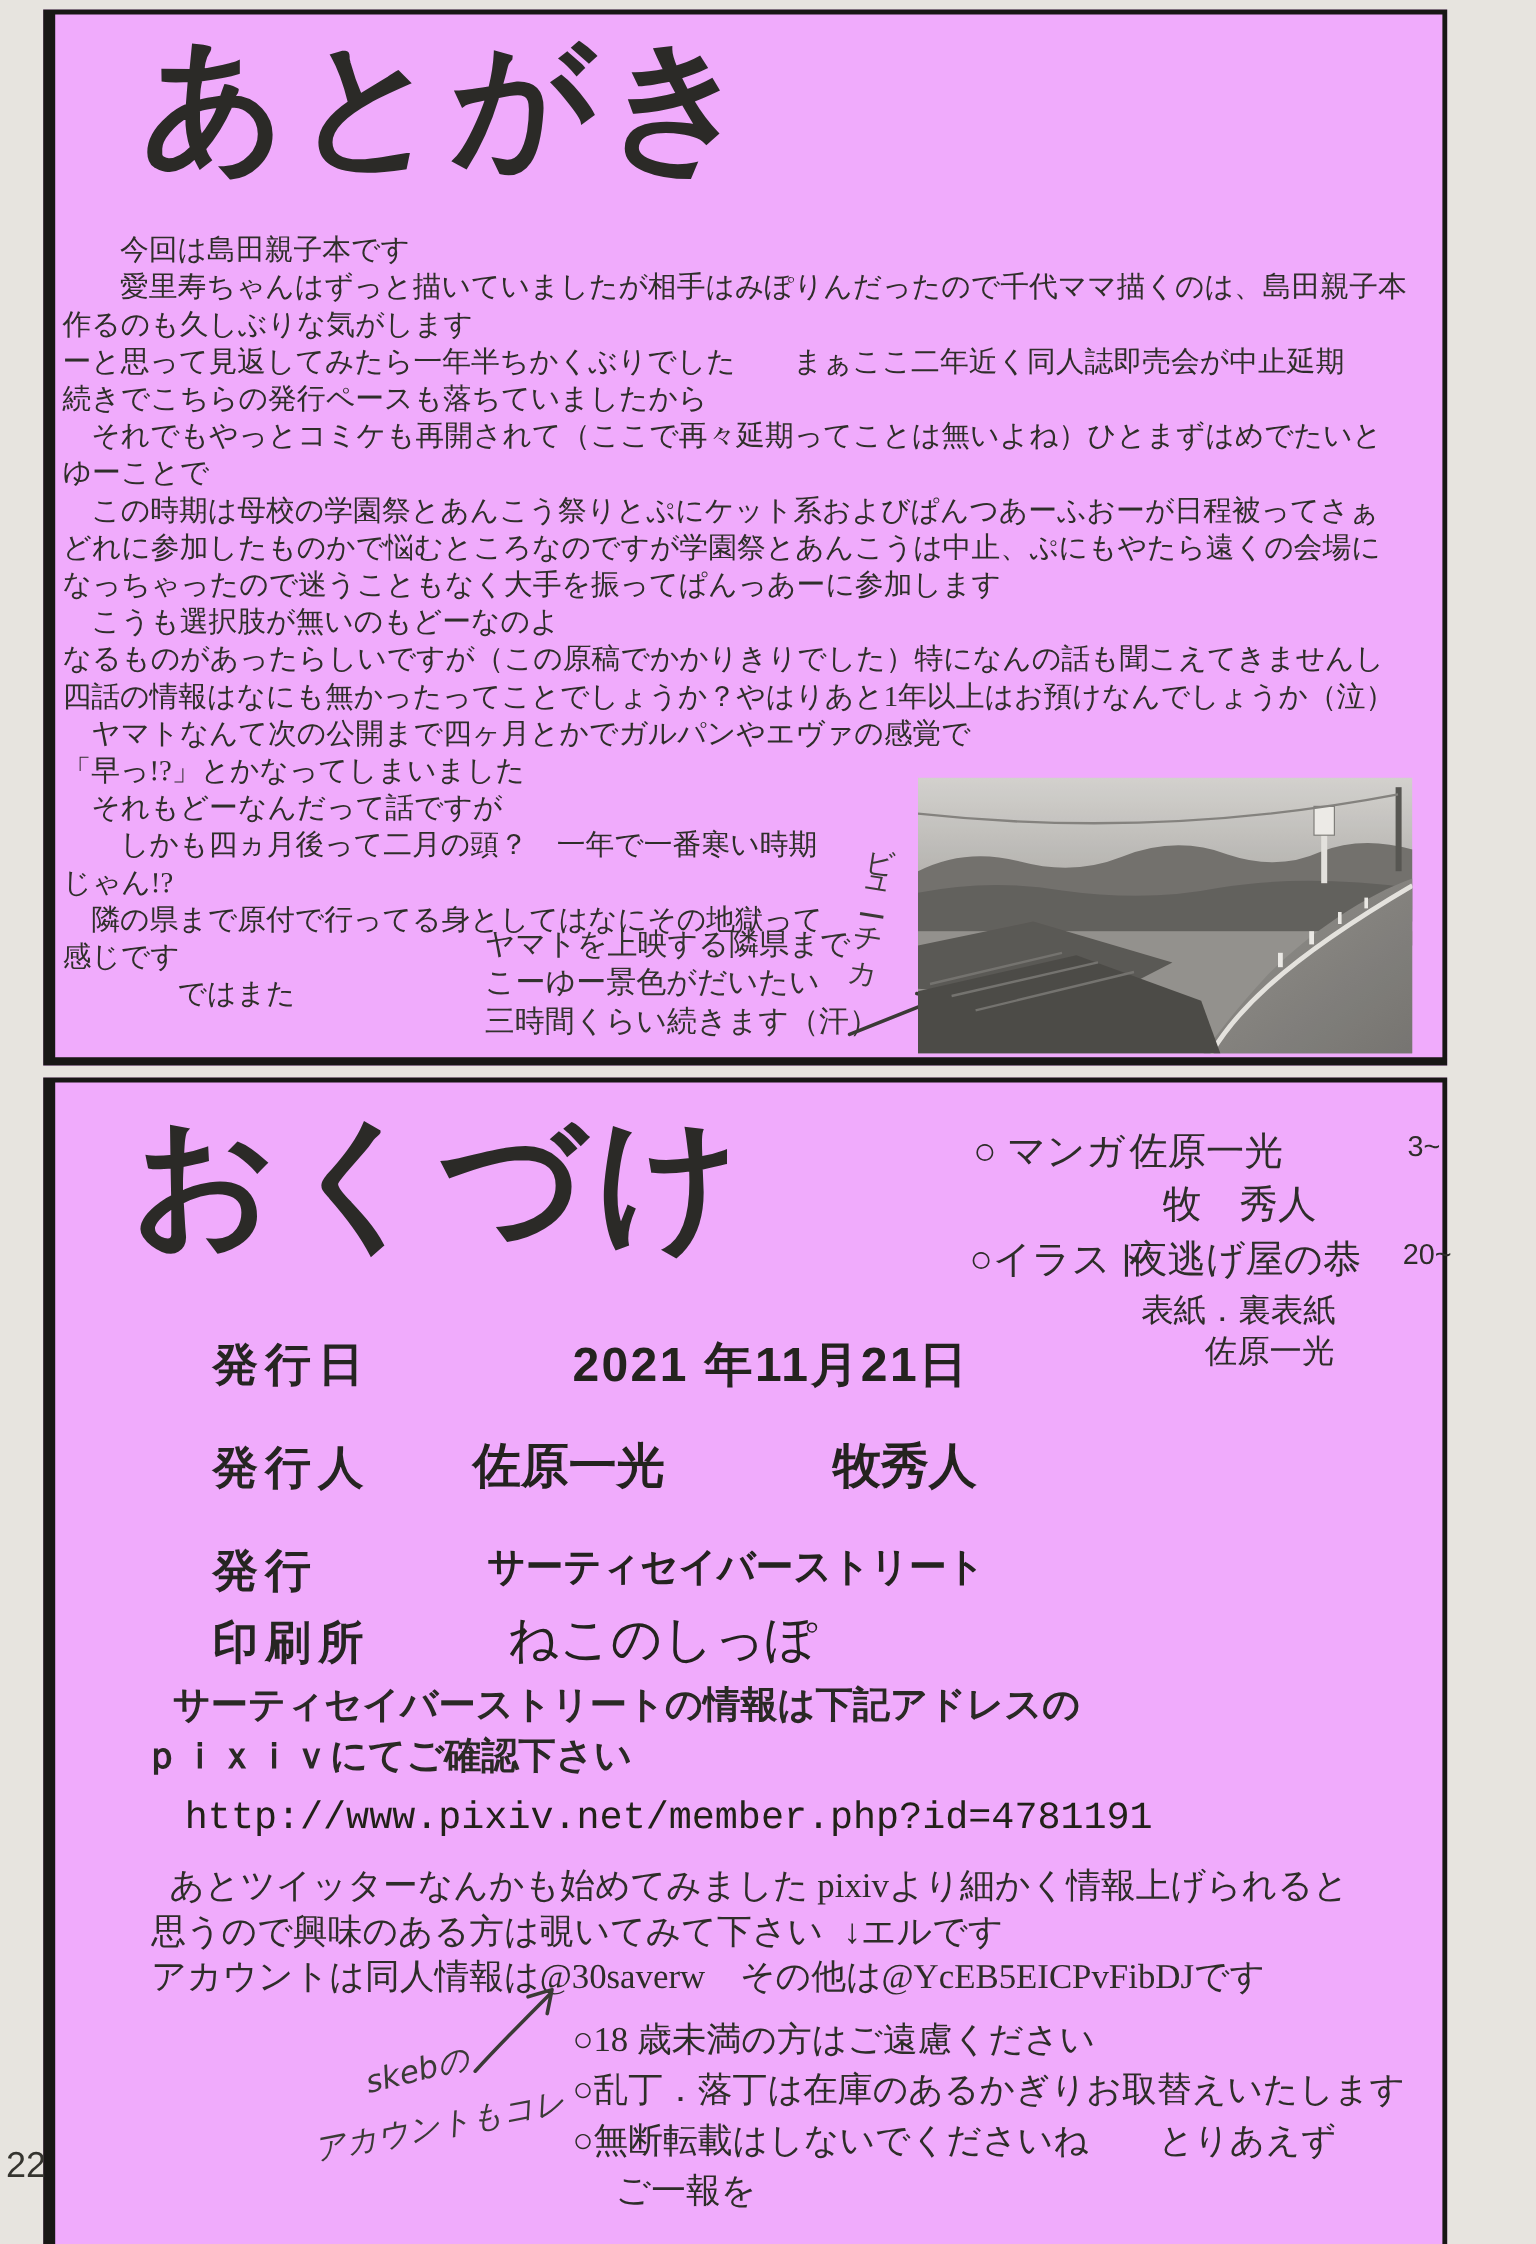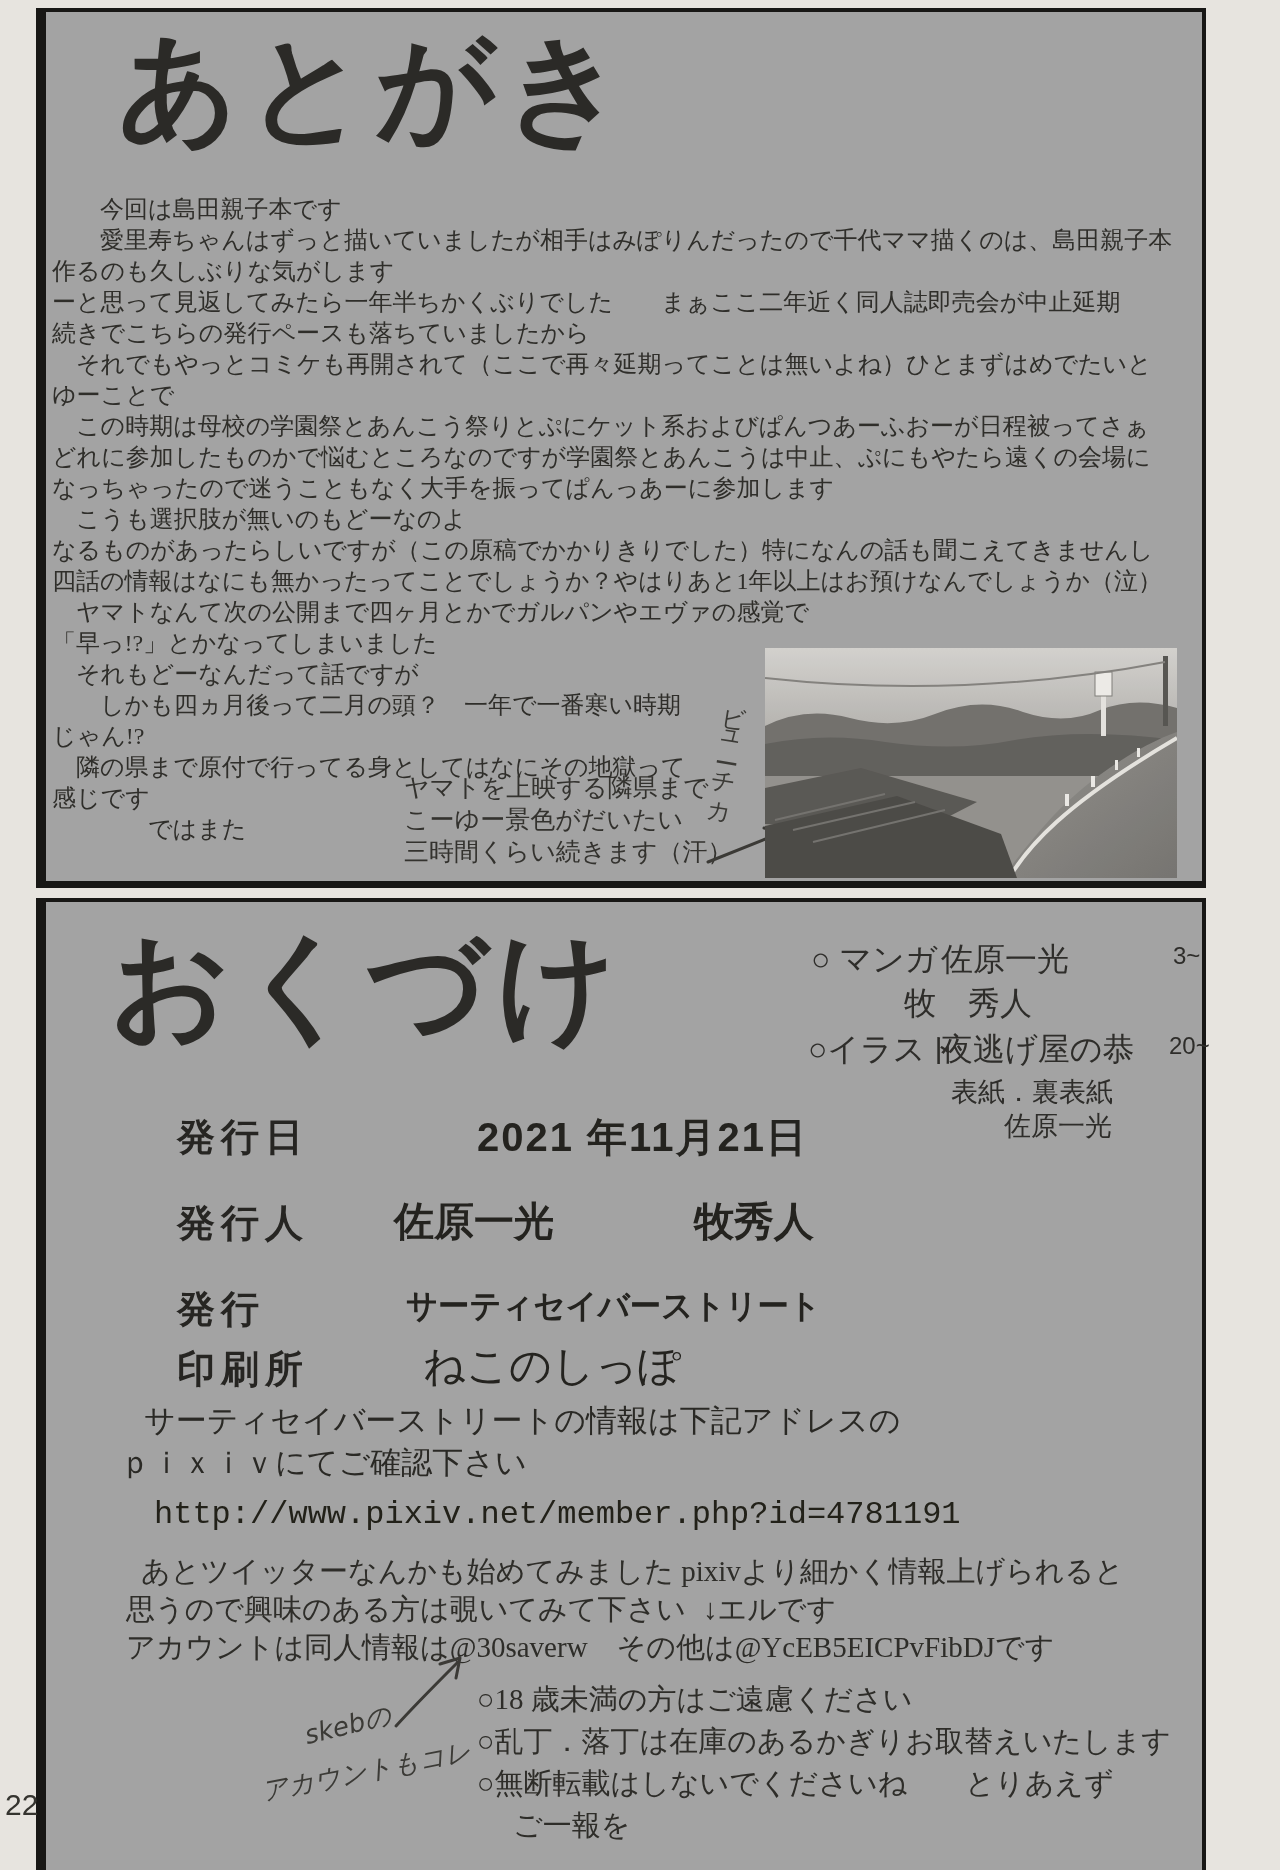--- a/index.html
+++ b/index.html
@@ -4,21 +4,21 @@
 <style>
   html,body{margin:0;padding:0;}
   body{
     width:1280px;height:1870px;position:relative;
     background:#e7e4df;
     font-family:"Liberation Serif",serif;
     color:#2c2b28;
     overflow:hidden;
   }
   .box{
-    position:absolute;background:#a3a3a3;
+    position:absolute;background:#f0abfc;
     border:4px solid #181715;border-left-width:10px;
     box-sizing:border-box;
   }
   #afterword-box{left:36px;top:8px;width:1170px;height:880px;border-bottom-width:7px;}
   #colophon-box{left:36px;top:898px;width:1170px;height:1210px;border-bottom-width:6px;}
   .abs{position:absolute;}
   .big-title{
     font-family:"Liberation Sans",sans-serif;font-weight:bold;
     font-size:118px;letter-spacing:8px;color:#2b2a27;line-height:1;
     white-space:pre;
@@ -29,21 +29,21 @@
   .credit-pages{font-family:"Liberation Sans",sans-serif;font-size:24px;color:#2e2d2a;}
   .cover-credit{font-family:"Liberation Sans",sans-serif;font-size:27px;white-space:pre;color:#2e2d2a;}
   .field-label{
     font-family:"Liberation Sans",sans-serif;font-weight:bold;
     font-size:38px;letter-spacing:6px;color:#262522;white-space:pre;
   }
   .date-value{font-family:"Liberation Sans",sans-serif;font-weight:bold;font-size:40px;letter-spacing:2px;color:#24231f;white-space:pre;}
   .name-value{font-weight:bold;font-size:40px;color:#24231f;white-space:pre;}
   .circle-value{font-family:"Liberation Sans",sans-serif;font-weight:bold;font-size:33px;color:#24231f;transform:scaleX(.95);transform-origin:left top;white-space:pre;}
   .printer-value{font-size:42px;color:#24231f;white-space:pre;}
-  .pixiv-note{font-weight:normal;font-size:31px;color:#2a2925;white-space:pre;}
+  .pixiv-note{font-weight:bold;font-size:31px;color:#2a2925;white-space:pre;}
   .url{font-family:"Liberation Mono",monospace;font-size:32px;color:#222119;white-space:pre;}
   .tw-line{font-size:29px;color:#2e2d29;white-space:pre;}
   .notice-line{font-size:29px;color:#2e2d29;white-space:pre;}
   .handwriting{font-family:"DejaVu Sans",sans-serif;font-style:italic;font-size:26px;color:#3b3a36;white-space:pre;}
   .vertical-note{
     writing-mode:vertical-rl;text-orientation:upright;
     font-family:"DejaVu Sans",sans-serif;font-size:24px;color:#3b3a36;
     transform:rotate(9deg);letter-spacing:4px;
   }
   .page-num{font-family:"Liberation Sans",sans-serif;font-size:30px;color:#35342f;}
@@ -126,21 +126,21 @@
   </svg>
 </div>
 
 <div id="colophon-box" class="box">
 
   <div class="abs big-title" style="left:64px;top:24px;">おくづけ</div>
 
   <div class="abs credit" style="left:765px;top:36px;">○ マンガ</div>
   <div class="abs credit" style="left:895px;top:36px;">佐原一光</div>
   <div class="abs credit-pages" style="left:1127px;top:40px;">3~</div>
-  <div class="abs credit" style="left:858px;top:80px;text-align:right;">牧　秀人</div>
+  <div class="abs credit" style="left:923px;top:80px;text-align:right;">牧　秀人</div>
 
   <div class="abs credit" style="left:762px;top:126px;">○イラスト</div>
   <div class="abs credit" style="left:895px;top:126px;">夜逃げ屋の恭</div>
   <div class="abs credit-pages" style="left:1123px;top:130px;">20~</div>
 
   <div class="abs cover-credit" style="left:905px;top:172px;">表紙．裏表紙</div>
   <div class="abs cover-credit" style="left:958px;top:206px;">佐原一光</div>
 
   <div class="abs field-label" style="left:131px;top:210px;">発行日</div>
   <div class="abs date-value" style="left:431px;top:208px;">2021 年11月21日</div>

